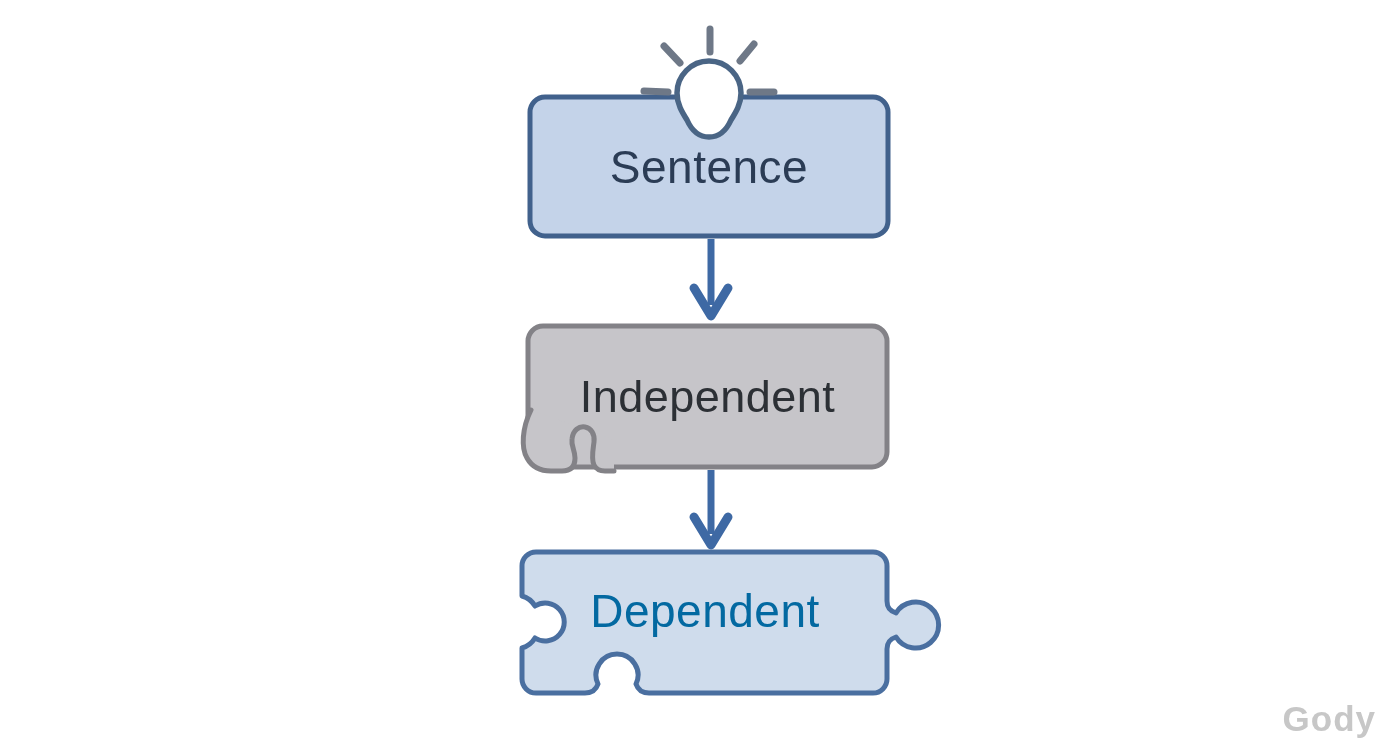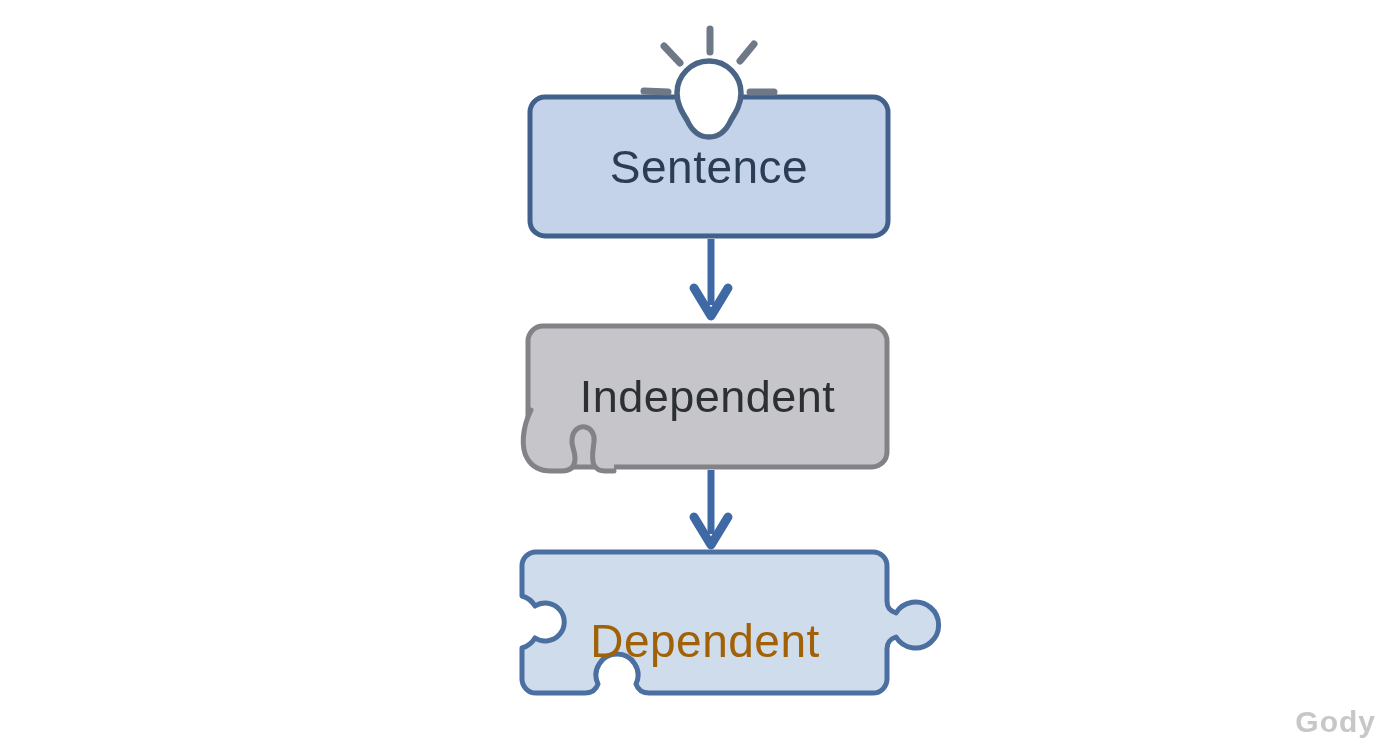--- a/index.html
+++ b/index.html
@@ -33,28 +33,28 @@
   }
   .label-sentence {
     left: 530px; top: 97px; width: 358px; height: 139px;
     font-size: 46px; color: #2b3c55;
   }
   .label-independent {
     left: 528px; top: 326px; width: 359px; height: 141px;
     font-size: 45px; color: #2c3035;
   }
   .label-dependent {
-    left: 522px; top: 582px; width: 366px; height: 118px;
-    font-size: 46px; color: #a16207;
+    left: 522px; top: 552px; width: 366px; height: 118px;
+    font-size: 46px; color: #0369a1;
   }
   .watermark {
     position: absolute;
     right: 16px;
     bottom: 13px;
-    font-size: 30px;
+    font-size: 35px;
     font-weight: bold;
     color: #c7c7c7;
     letter-spacing: 1px;
   }
 </style>
 </head>
 <body>
 
 <div class="canvas">
 

